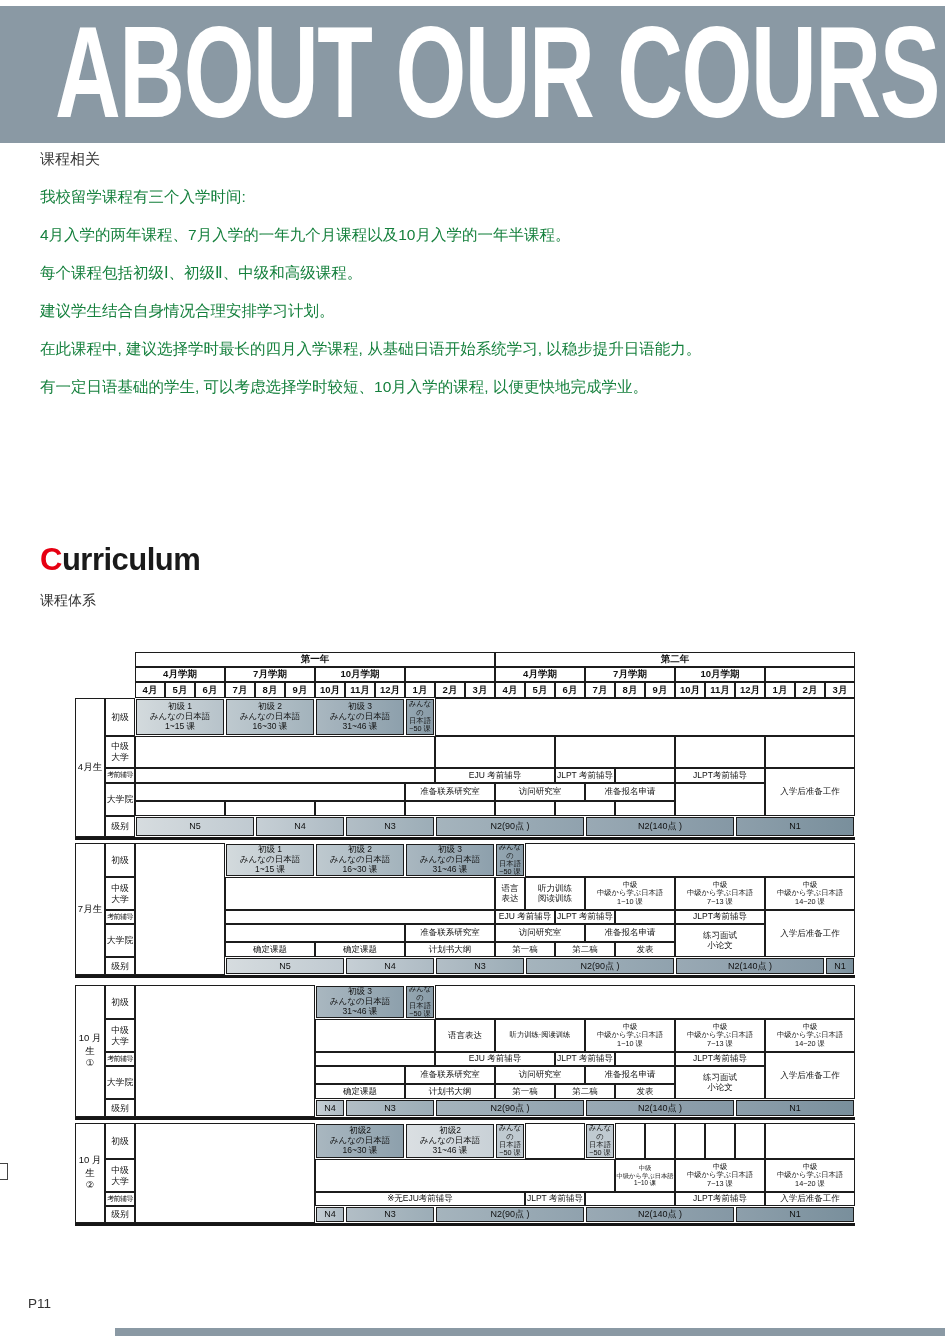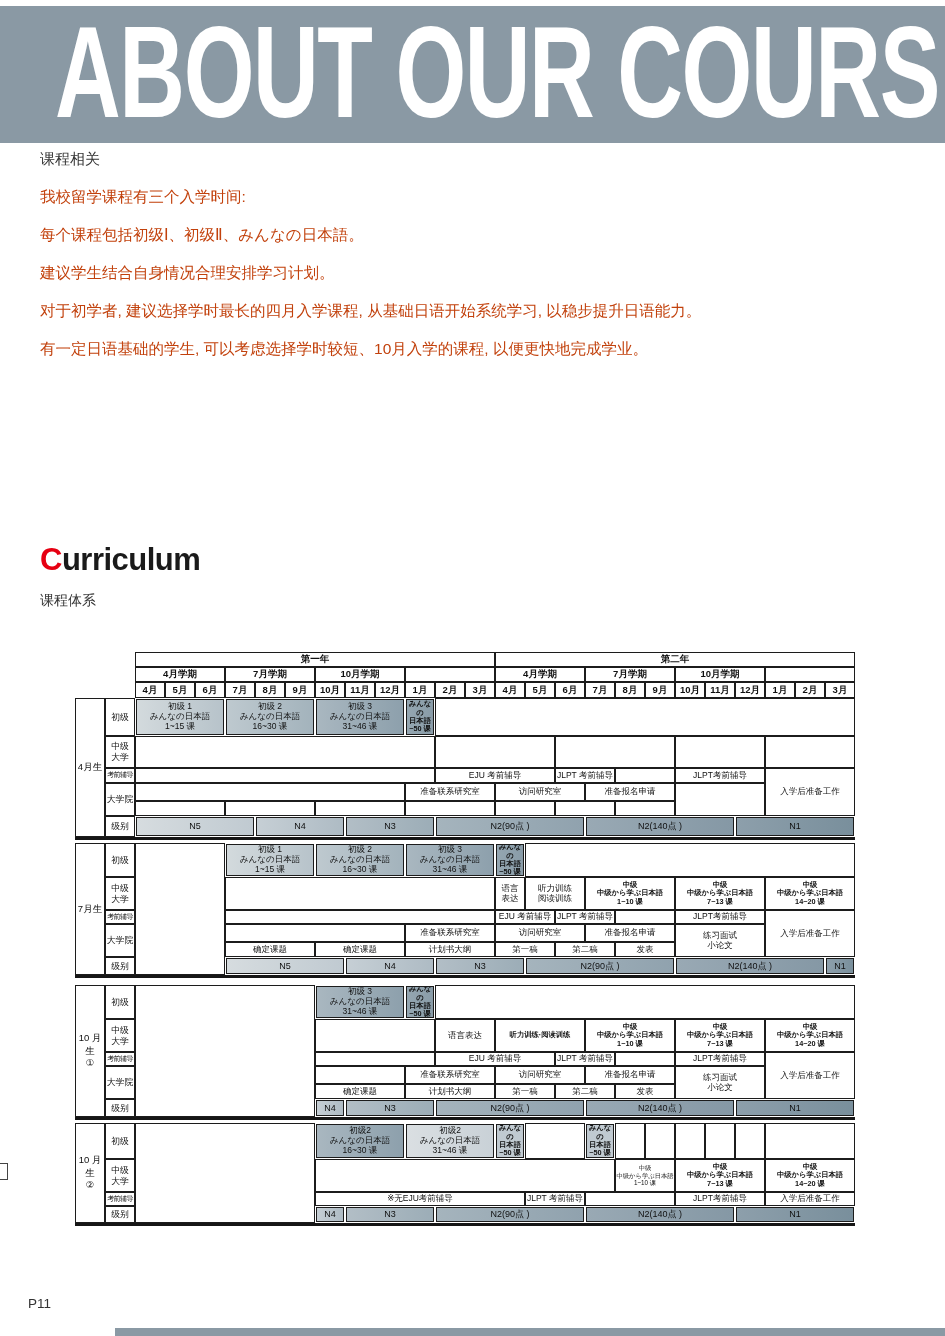--- a/index.html
+++ b/index.html
@@ -9,35 +9,35 @@
   #banner{position:absolute;left:0;top:6px;width:945px;height:137px;background:#8a99a4;overflow:hidden;}
   #banner .t{position:absolute;left:55px;bottom:6px;font-size:130px;font-weight:bold;color:#ffffff;
              transform:scaleX(.70);transform-origin:left bottom;letter-spacing:-2px;line-height:1;white-space:nowrap;}
   
   #overview{position:absolute;left:40px;top:150px;width:880px;}
   .kicker{font-size:15px;color:#333;}
   h1.big{margin:6px 0 0 0;font-size:29px;letter-spacing:-.5px;color:#1a1a1a;}
   .red{color:#e60012;}
   .subtitle{margin-top:16px;font-size:15px;color:#333;}
   #paras{margin-top:9px;}
-  .para{font-size:15.5px;line-height:38px;color:#c2410c;white-space:nowrap;}
+  .para{font-size:15.5px;line-height:38px;color:#15803d;white-space:nowrap;}
   
   #curriculum-head{position:absolute;left:40px;top:542px;}
   #curriculum-head h1{margin:0;font-size:31px;letter-spacing:-.5px;color:#1a1a1a;}
   #curriculum-head .subtitle{margin-top:14px;font-size:14px;}
   
   .tbl{position:absolute;left:75px;display:grid;grid-template-columns:30px 30px repeat(24,30px);
        border-bottom:3px solid #161616;}
   .c{border:1px solid #1c1c1c;background:#fff;display:flex;align-items:center;justify-content:center;
      text-align:center;white-space:pre-line;overflow:hidden;font-size:8.5px;line-height:1.15;color:#101010;padding:0;}
   .hd{font-weight:bold;font-size:9.5px;}
   .grp{font-size:9.5px;line-height:1.35;}
   .rl{font-size:8.8px;line-height:1.25;}
   .rl.small{font-size:7px;letter-spacing:-.6px;}
-  .sm{font-size:7.3px;font-weight:bold;}
+  .sm{font-size:7.3px;}
   .xs{font-size:6.3px;line-height:1.25;}
   .lvl{font-size:9px;}
   .g1,.g2,.g3,.g4,.gL,.g4L,.l5,.l4,.l3,.l2a,.l2b,.l1{margin:1px;}
   .g1{background:linear-gradient(90deg,#d3dadd,#b7c3ca);}
   .g2{background:linear-gradient(90deg,#bec9cf,#a3b3bc);}
   .g3{background:linear-gradient(90deg,#a9b7c0,#8da0ac);}
   .g4{background:linear-gradient(90deg,#94a6b1,#899ca8);}
   .gL{background:linear-gradient(90deg,#dadfe2,#c9d1d7);}
   .g4L{background:#c0cad1;}
   .l5{background:linear-gradient(90deg,#d6dcdf,#c0cad1);}
@@ -58,23 +58,24 @@
 <div id="page">
 
   <div id="banner">
     <div class="t">ABOUT OUR COURSE</div>
   </div>
 
   <div id="overview">
     <div class="kicker">课程相关</div>
     <div id="paras">
         <div class="para">我校留学课程有三个入学时间:</div>
-        <div class="para">每个课程包括初级Ⅰ、初级Ⅱ、みんなの日本語。</div>
+        <div class="para">4月入学的两年课程、7月入学的一年九个月课程以及10月入学的一年半课程。</div>
+        <div class="para">每个课程包括初级Ⅰ、初级Ⅱ、中级和高级课程。</div>
         <div class="para">建议学生结合自身情况合理安排学习计划。</div>
-        <div class="para">对于初学者, 建议选择学时最长的四月入学课程, 从基础日语开始系统学习, 以稳步提升日语能力。</div>
+        <div class="para">在此课程中, 建议选择学时最长的四月入学课程, 从基础日语开始系统学习, 以稳步提升日语能力。</div>
         <div class="para">有一定日语基础的学生, 可以考虑选择学时较短、10月入学的课程, 以便更快地完成学业。</div>
       </div>
   </div>
 
   <div id="curriculum-head">
     <h1><span class="red">C</span><span>urriculum</span></h1>
     <div class="subtitle">课程体系</div>
   </div>
 
   <div id="tables">

